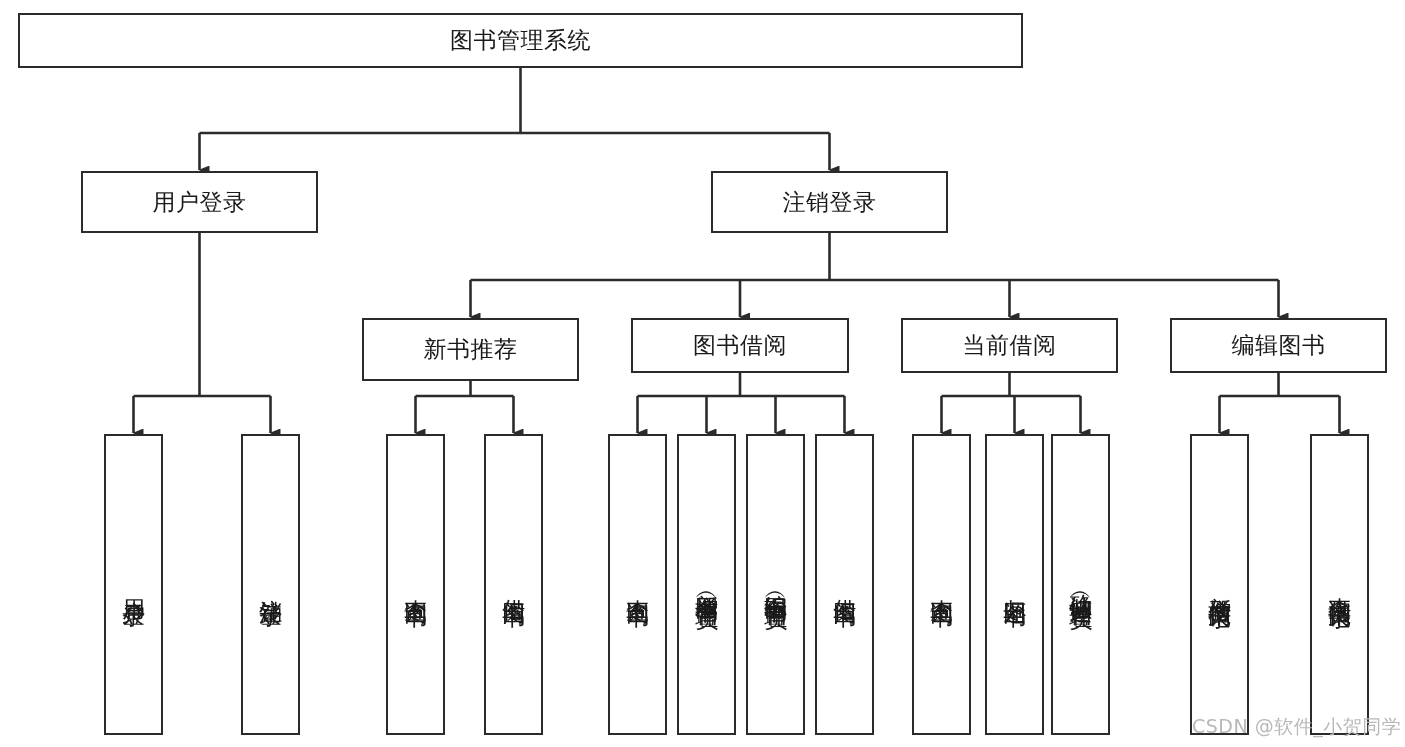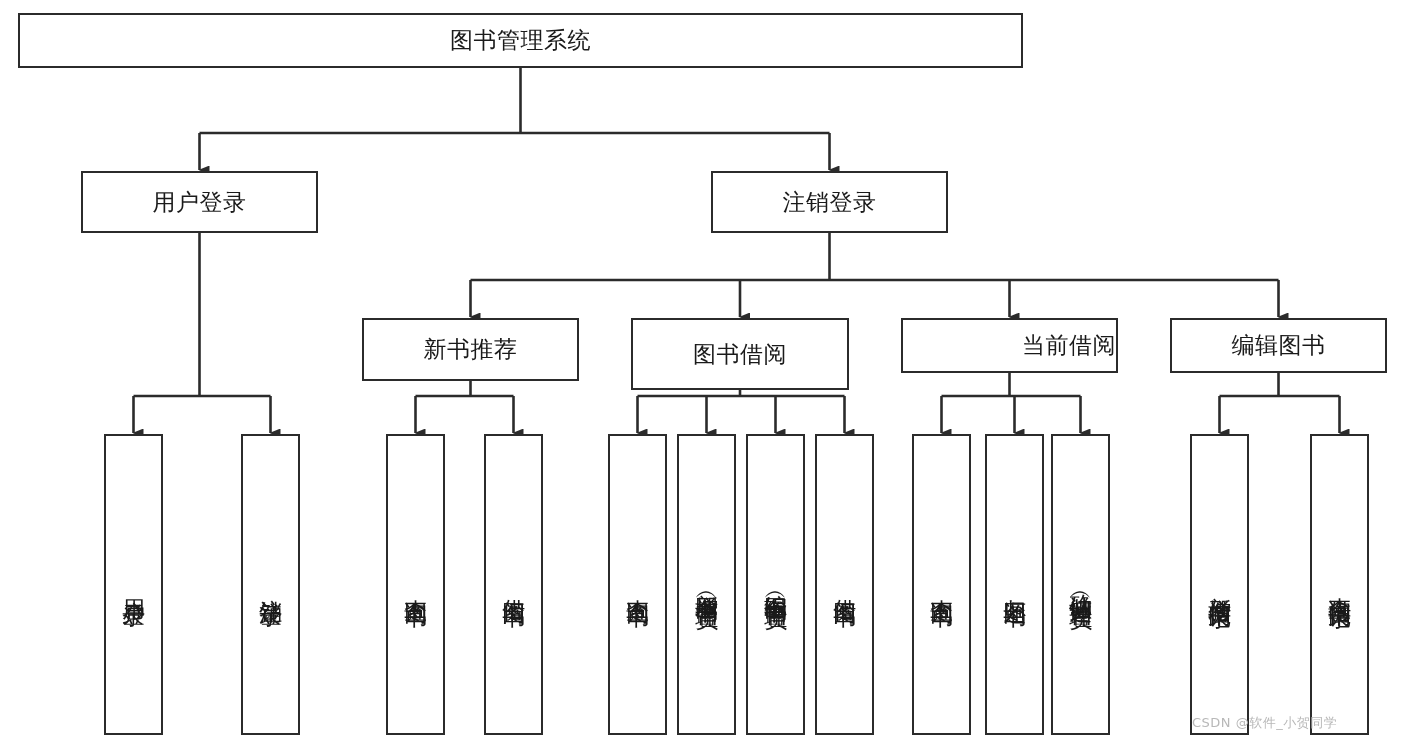--- a/index.html
+++ b/index.html
@@ -58,21 +58,21 @@
     writing-mode: vertical-rl;
     text-orientation: upright;
     font-size: 23px;
     line-height: 1.28;
     letter-spacing: 2px;
     max-height: 100%;
     white-space: nowrap;
   }
   .watermark {
     position: absolute;
-    font-size: 13px;
+    font-size: 19px;
     color: #b8b8b8;
     letter-spacing: 0.5px;
     white-space: nowrap;
     user-select: none;
     text-align: center;
   }
 </style>
 </head>
 <body>
 
@@ -126,24 +126,24 @@
       </div>
       <div class="node horizontal" style="left: 81px; top: 171px; width: 237px; height: 62px;">
         <span class="label">用户登录</span>
       </div>
       <div class="node horizontal" style="left: 711px; top: 171px; width: 237px; height: 62px;">
         <span class="label">注销登录</span>
       </div>
       <div class="node horizontal" style="left: 362px; top: 318px; width: 217px; height: 63px;">
         <span class="label">新书推荐</span>
       </div>
-      <div class="node horizontal" style="left: 631px; top: 318px; width: 218px; height: 72px;">
+      <div class="node horizontal" style="left: 631px; top: 318px; width: 218px; height: 55px;">
         <span class="label">图书借阅</span>
       </div>
-      <div class="node horizontal" style="left: 901px; top: 318px; width: 217px; height: 55px; justify-content: flex-end;">
+      <div class="node horizontal" style="left: 901px; top: 318px; width: 217px; height: 55px;">
         <span class="label">当前借阅</span>
       </div>
       <div class="node horizontal" style="left: 1170px; top: 318px; width: 217px; height: 55px;">
         <span class="label">编辑图书</span>
       </div>
       <div class="node vertical" style="left: 104px; top: 434px; width: 59px; height: 301px;">
         <span class="label">用户登录</span>
       </div>
       <div class="node vertical" style="left: 241px; top: 434px; width: 59px; height: 301px;">
         <span class="label">注销登录</span>

